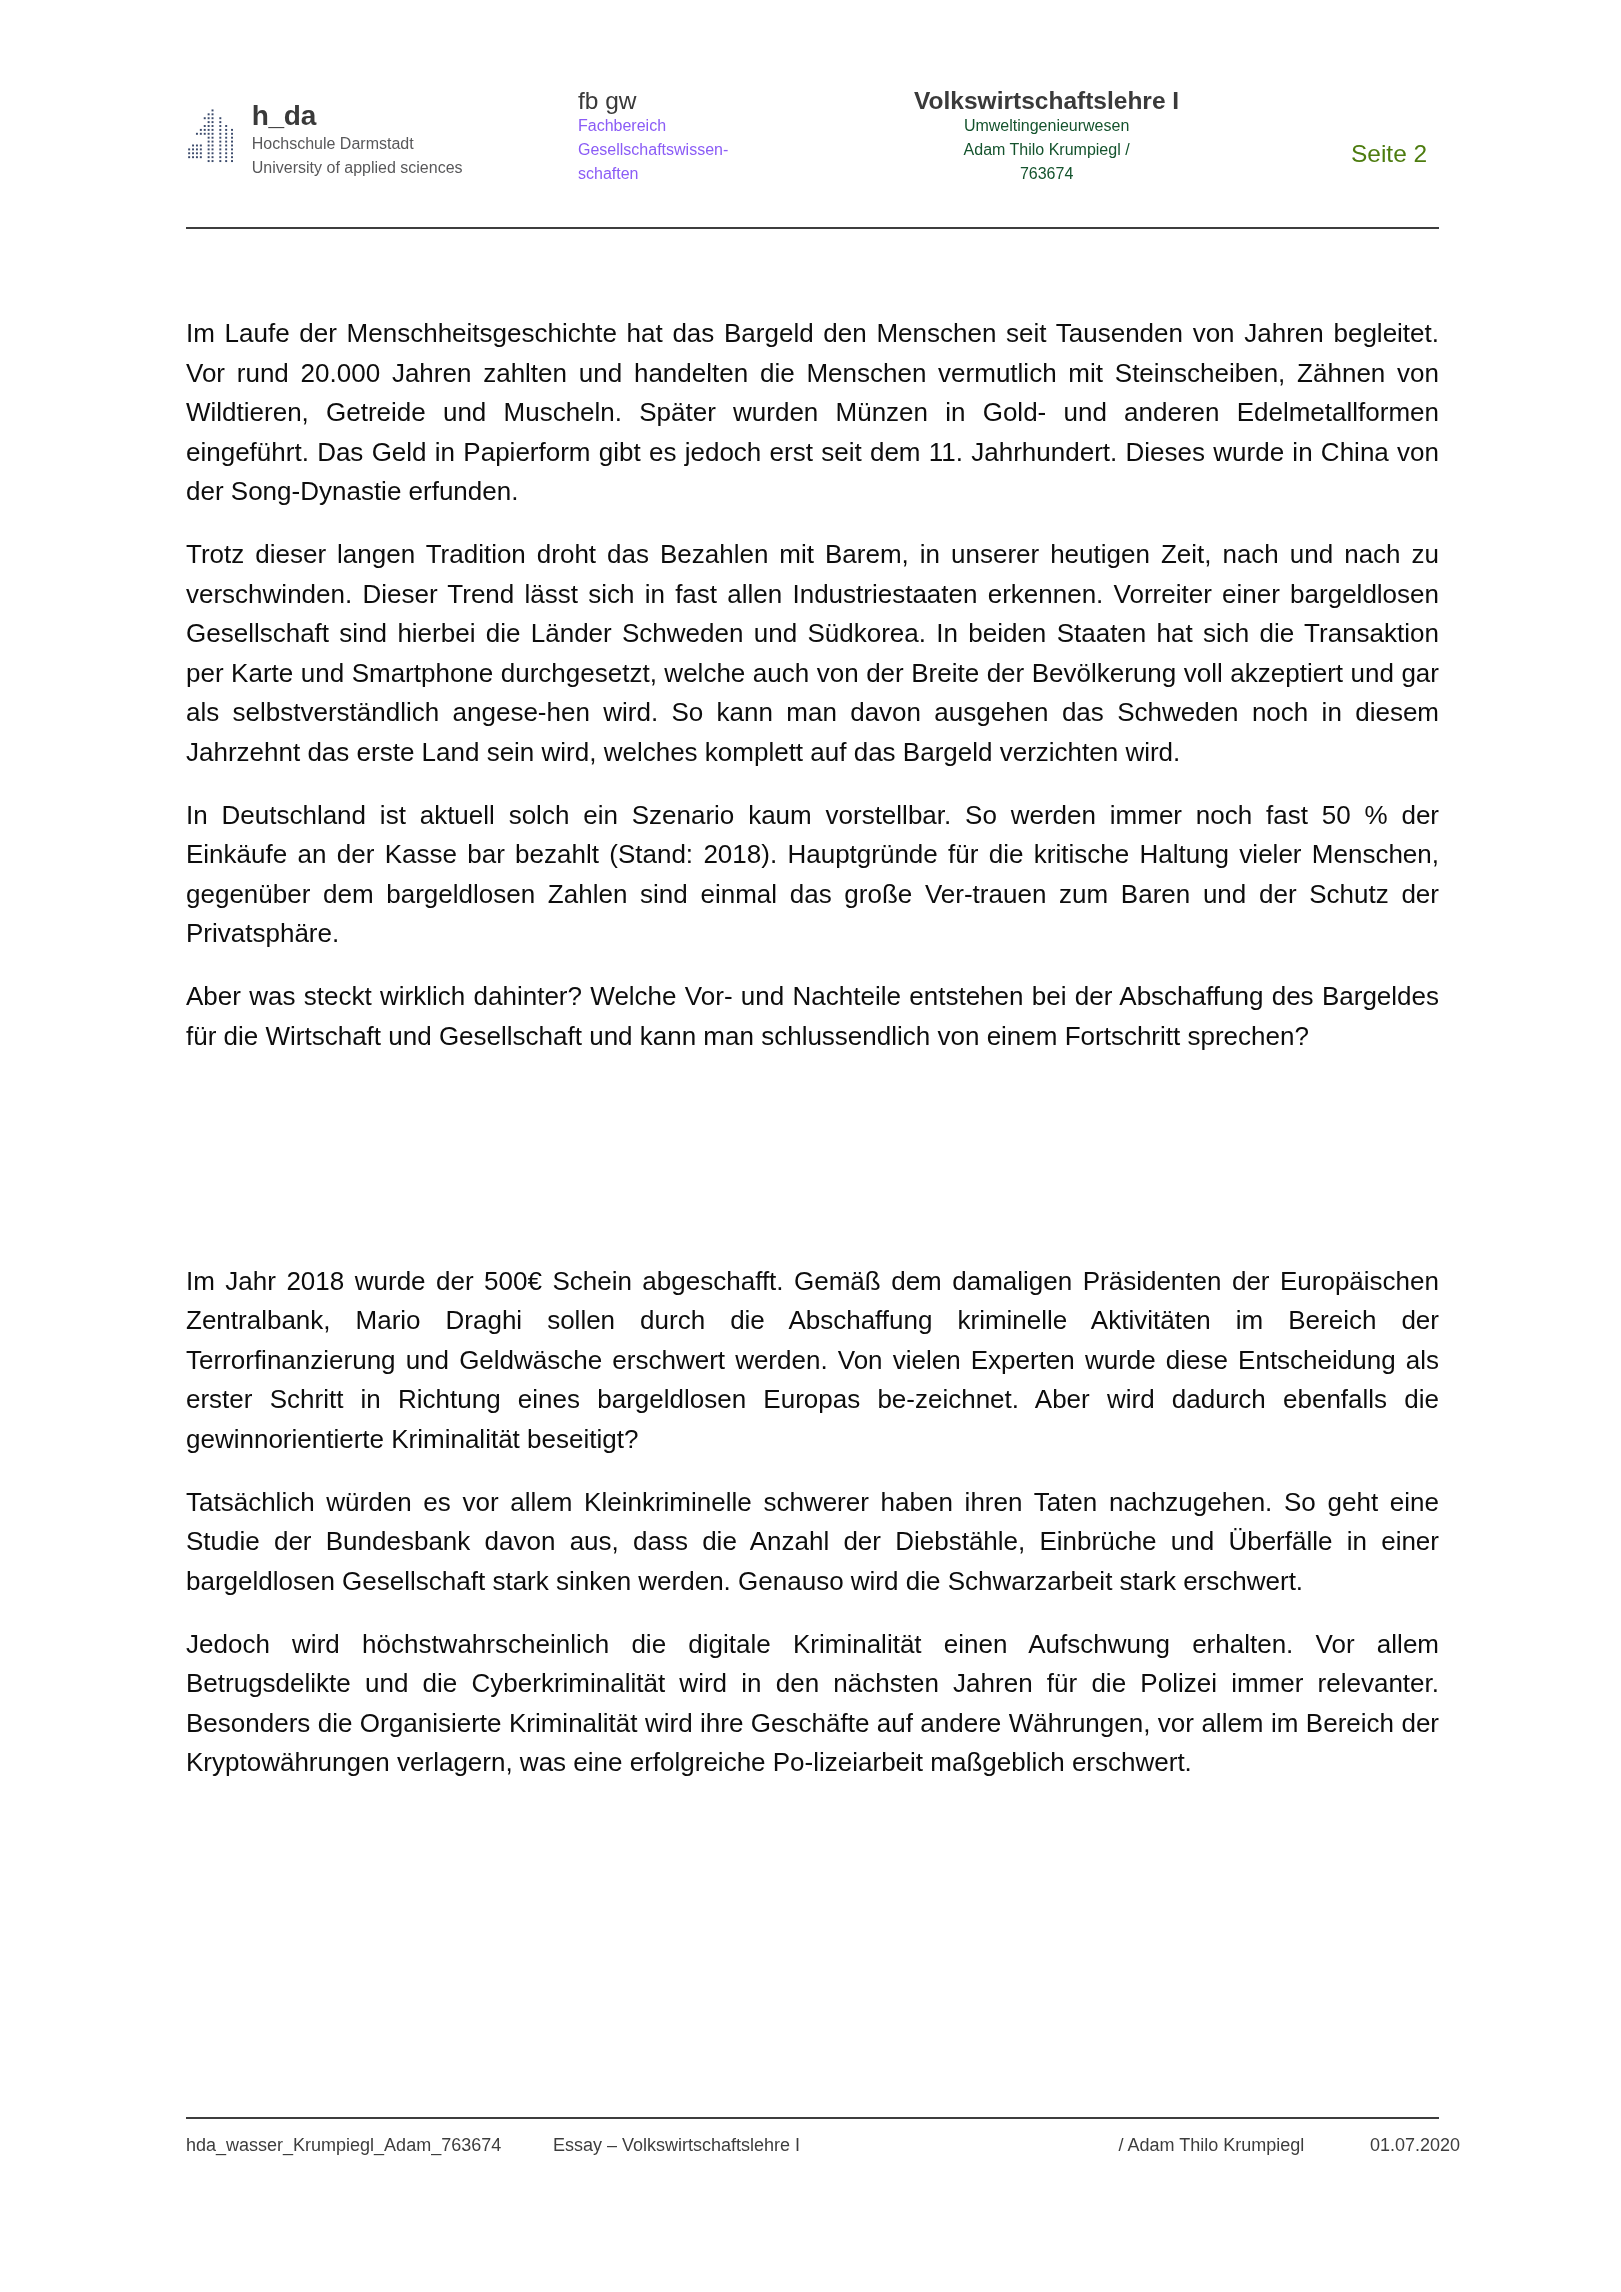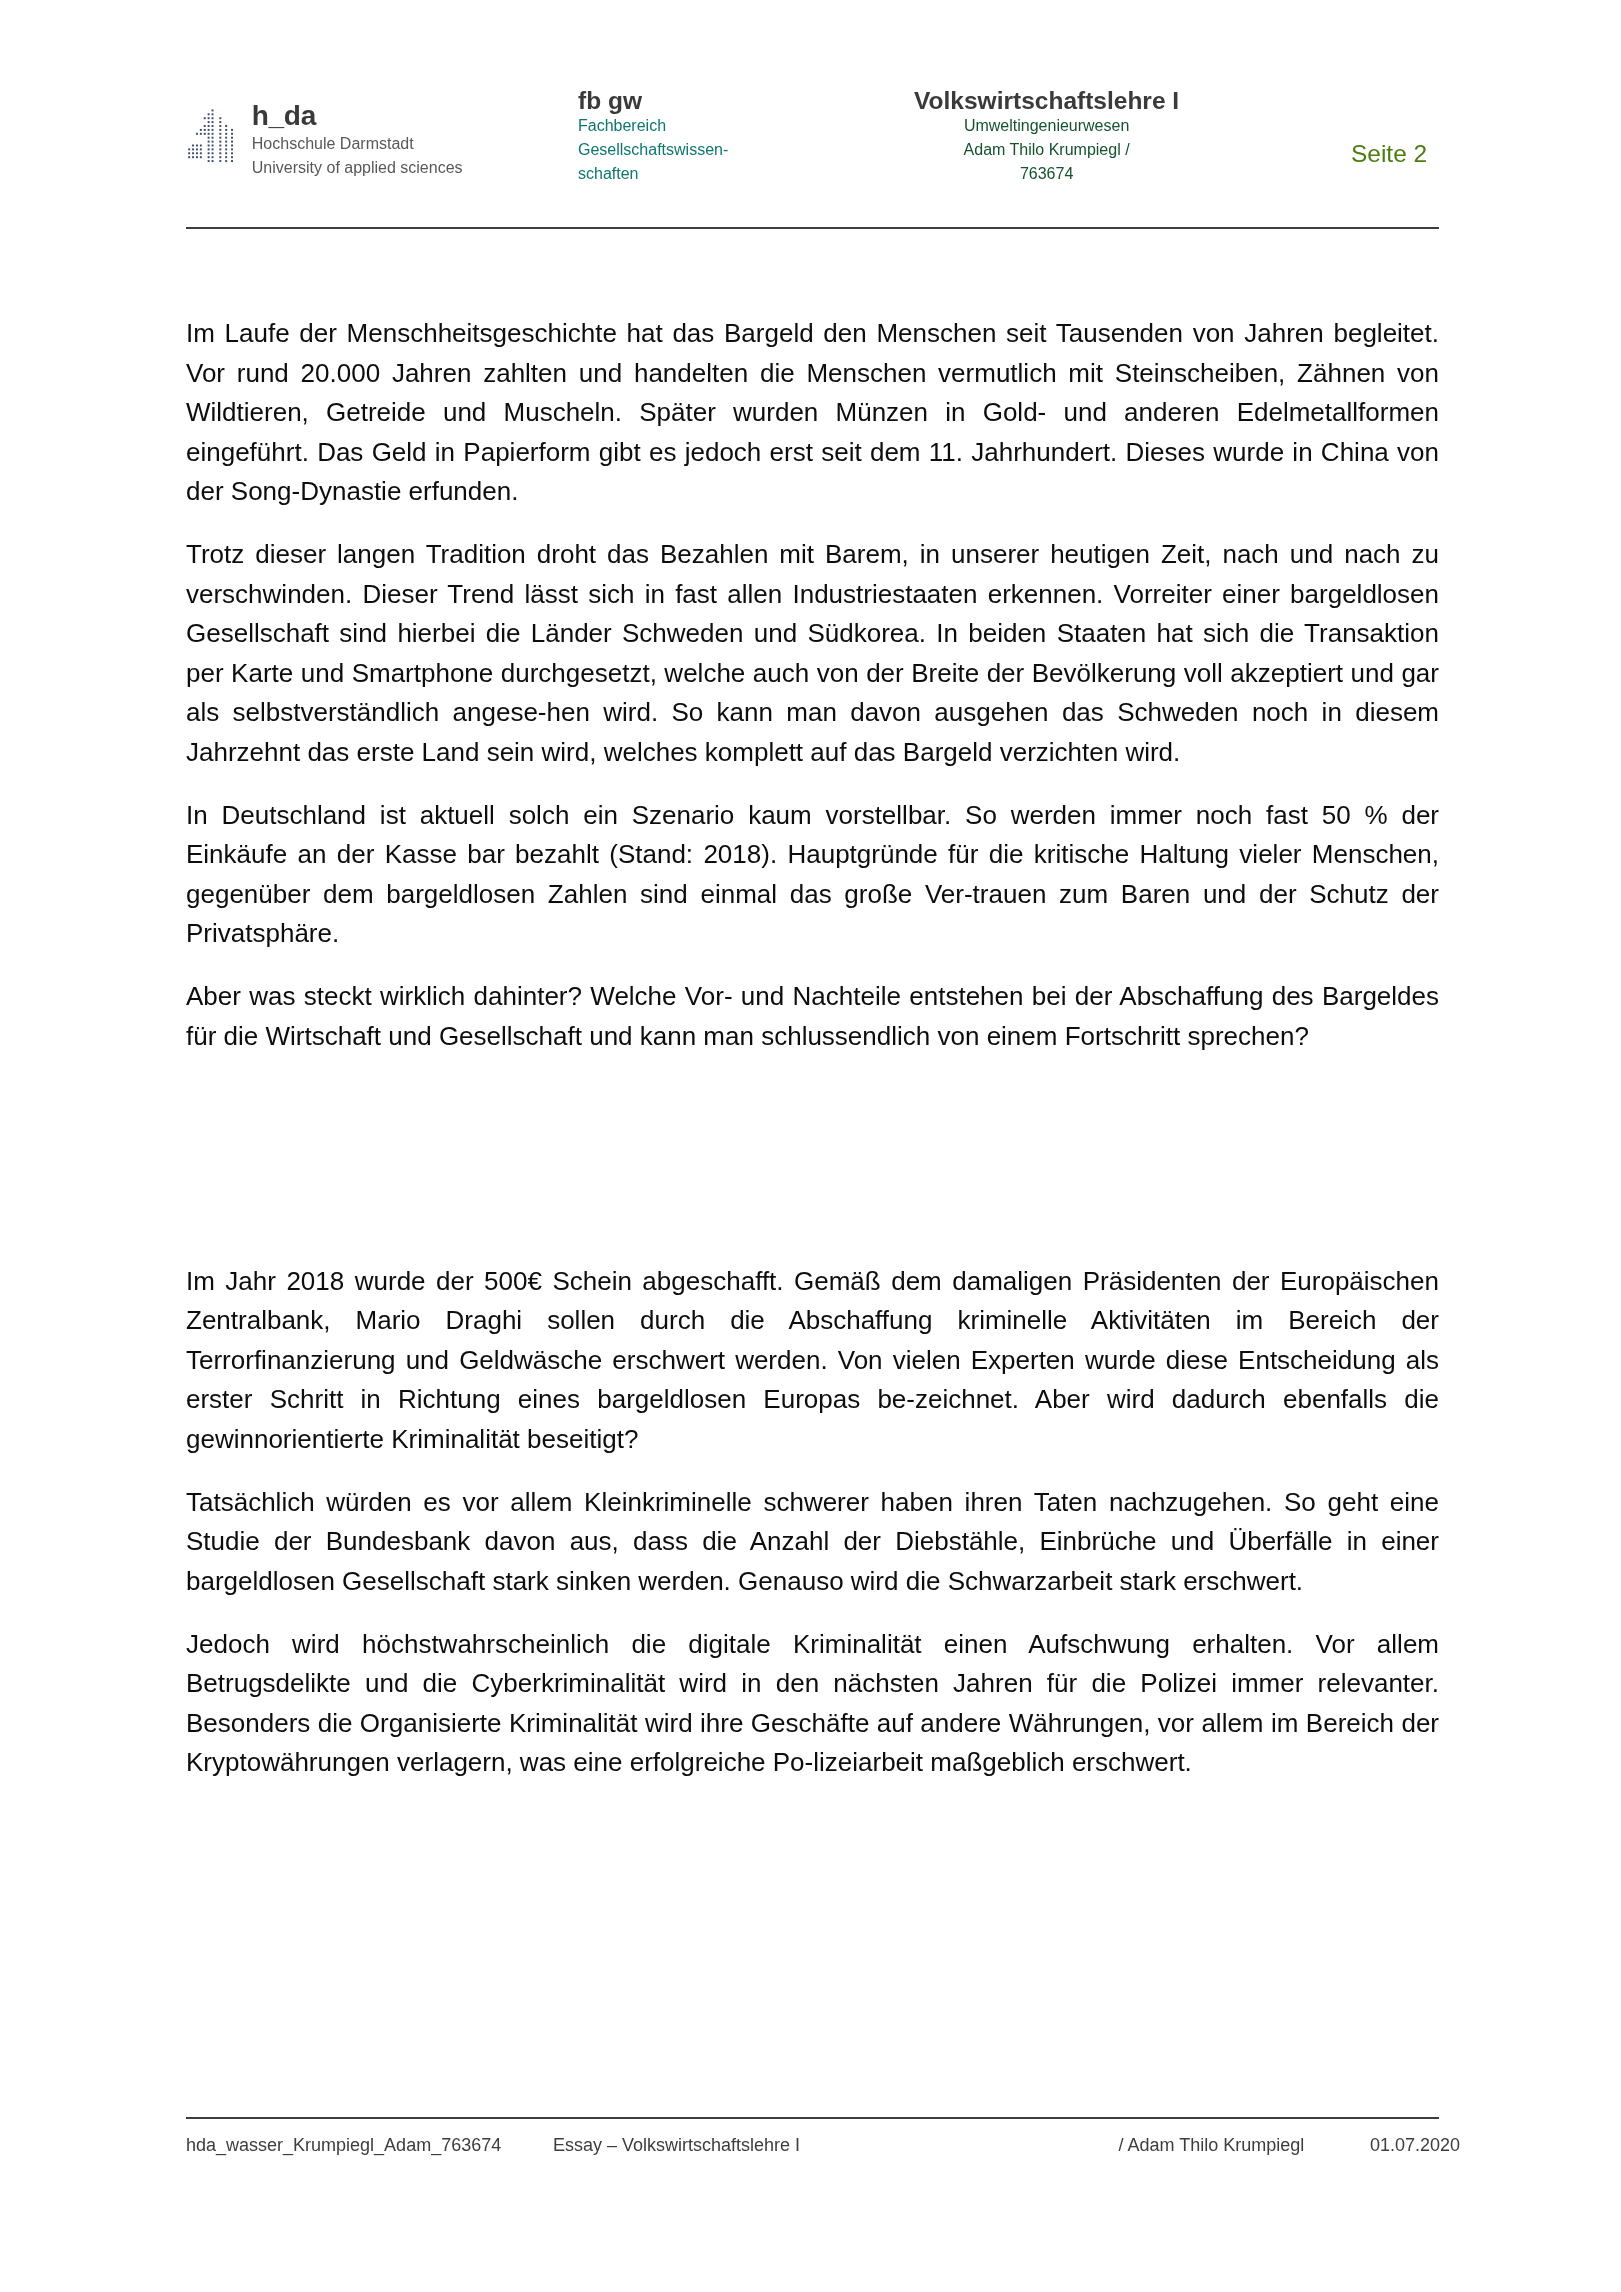--- a/index.html
+++ b/index.html
@@ -59,27 +59,27 @@
     margin-top: 3.9px;
     white-space: nowrap;
   }
 
   .hdr-col-fb {
     width: 284px;
     padding-top: 11.8px;
   }
   .fb-title {
     font-size: 24.5px;
-    font-weight: bold;
+    font-weight: normal;
     color: #3a3a3a;
     line-height: 1.05;
   }
   .fb-sub {
     font-size: 16px;
-    color: #0f766e;
+    color: #8b5cf6;
     line-height: 1.3;
     margin-top: 2.9px;
   }
 
   .hdr-col-course {
     flex: 1;
     text-align: center;
     padding-top: 11.8px;
   }
   .course-title {

